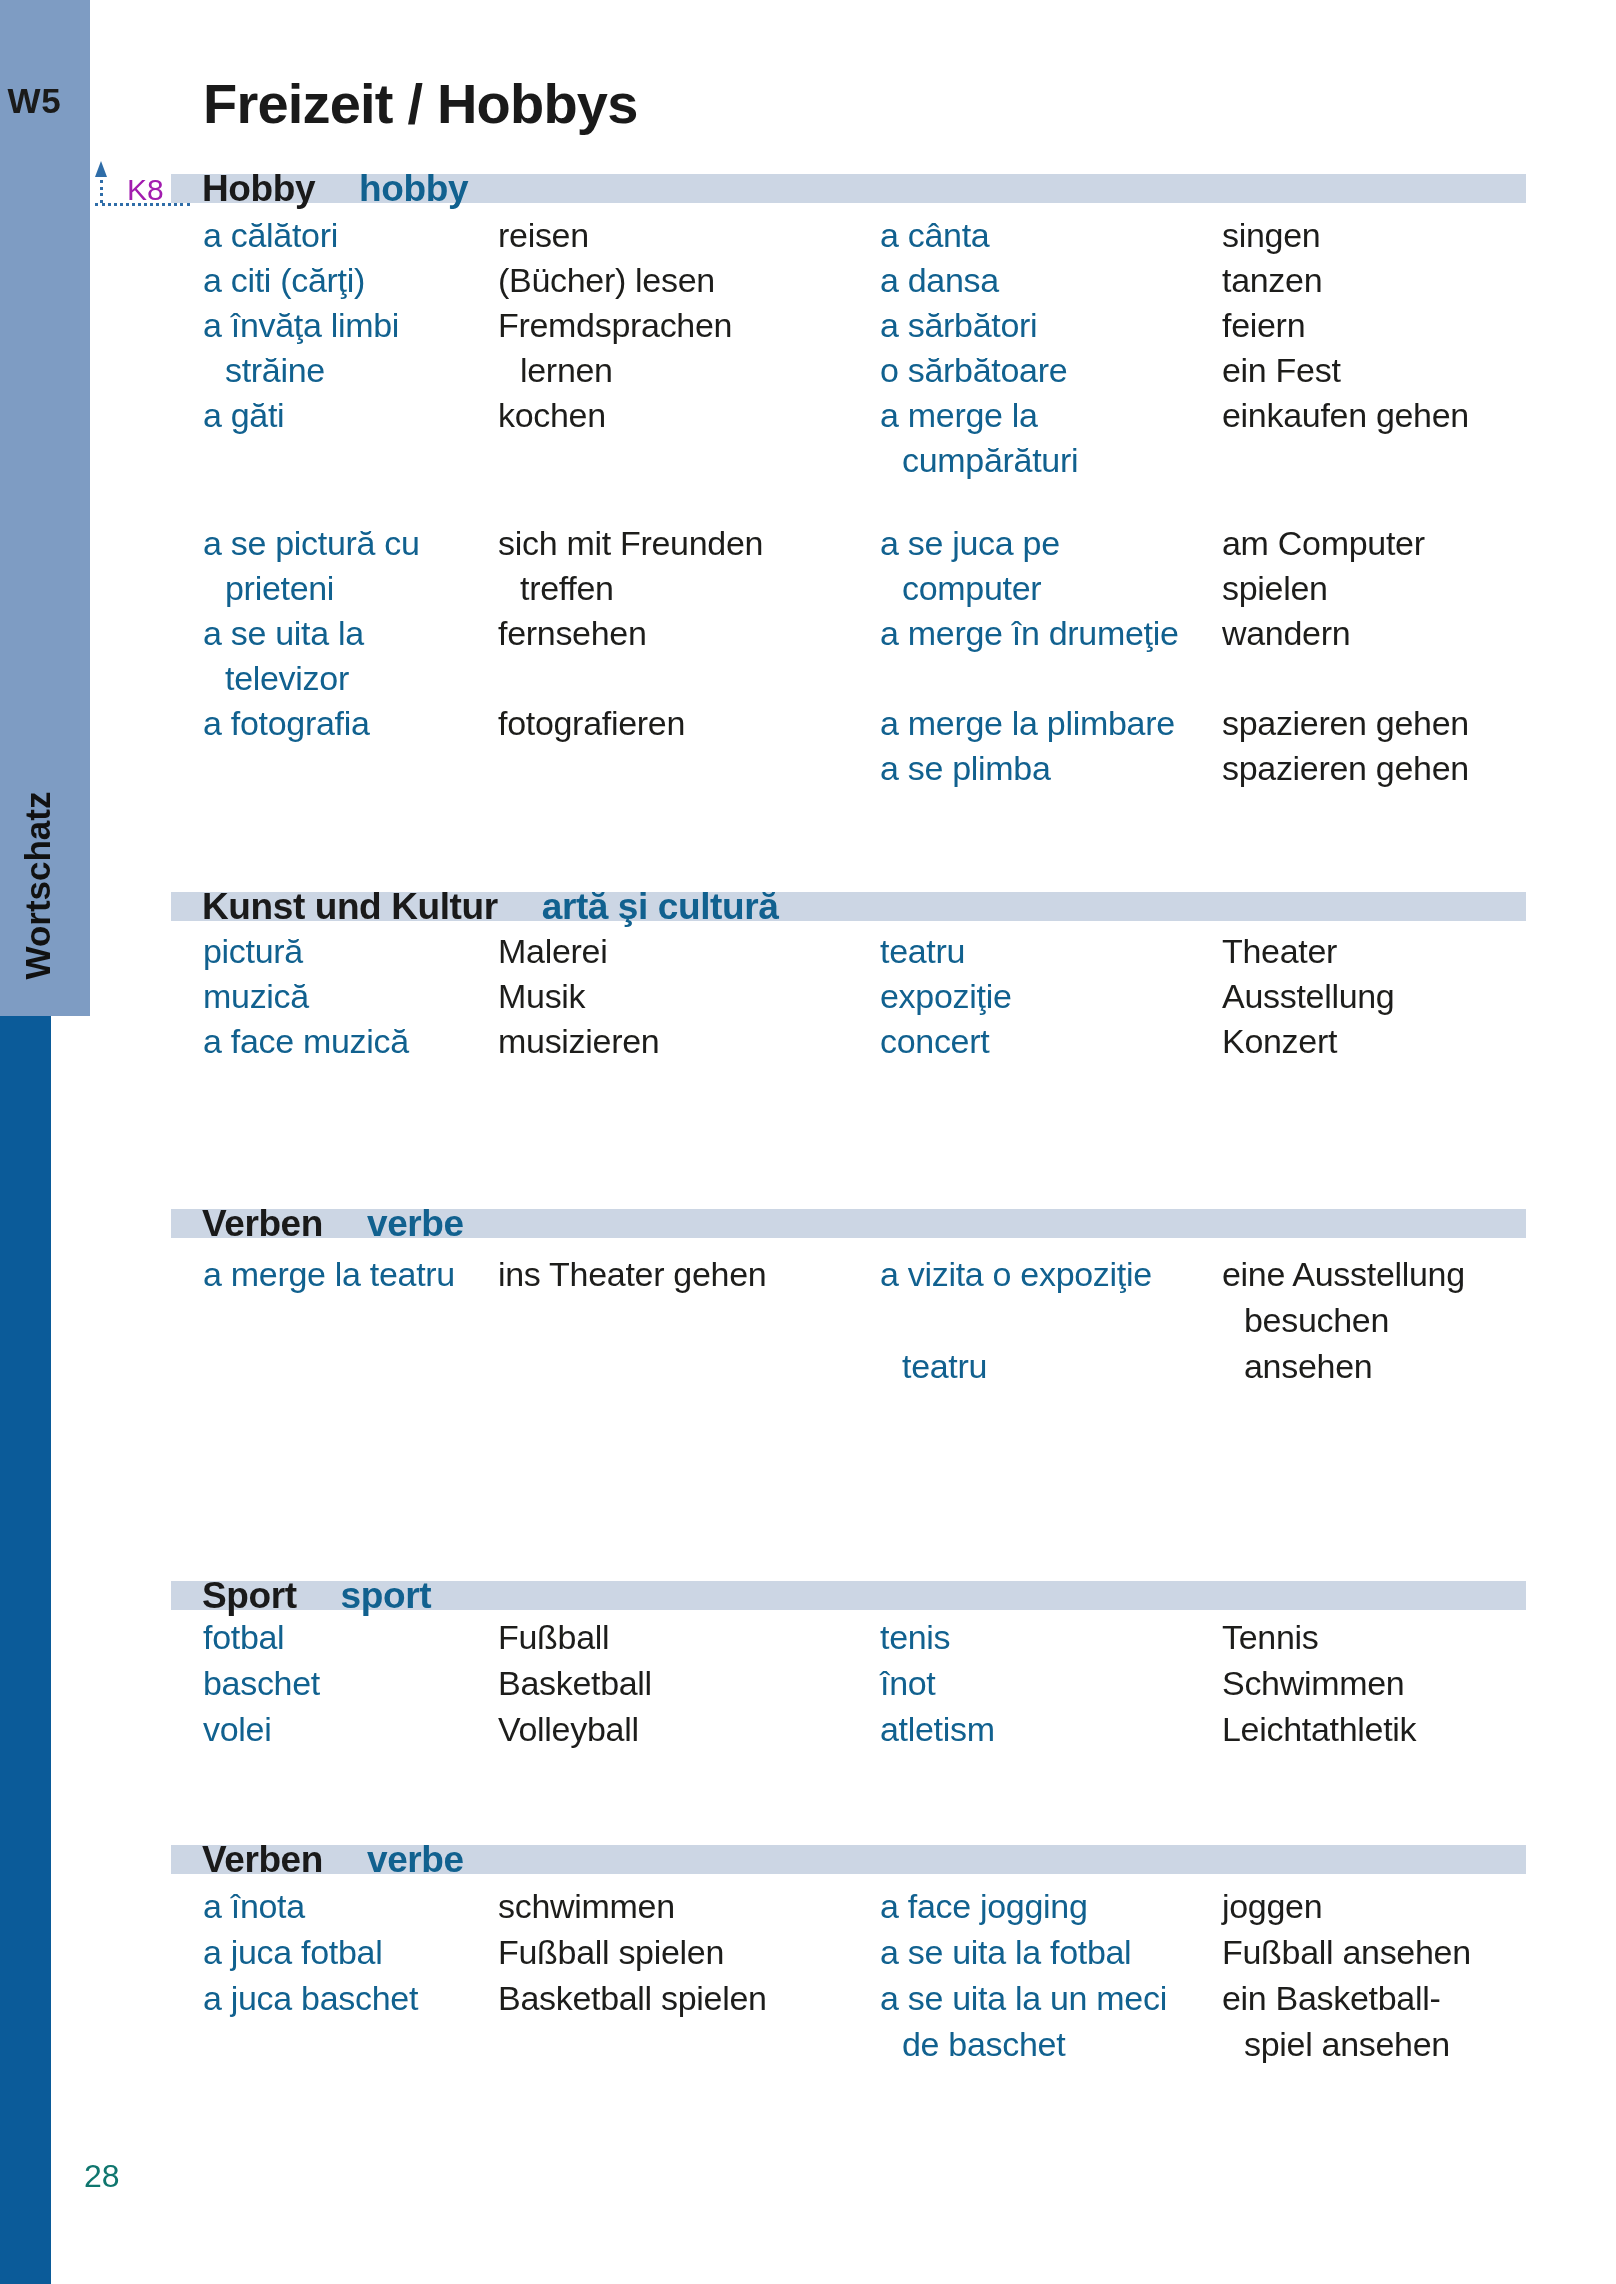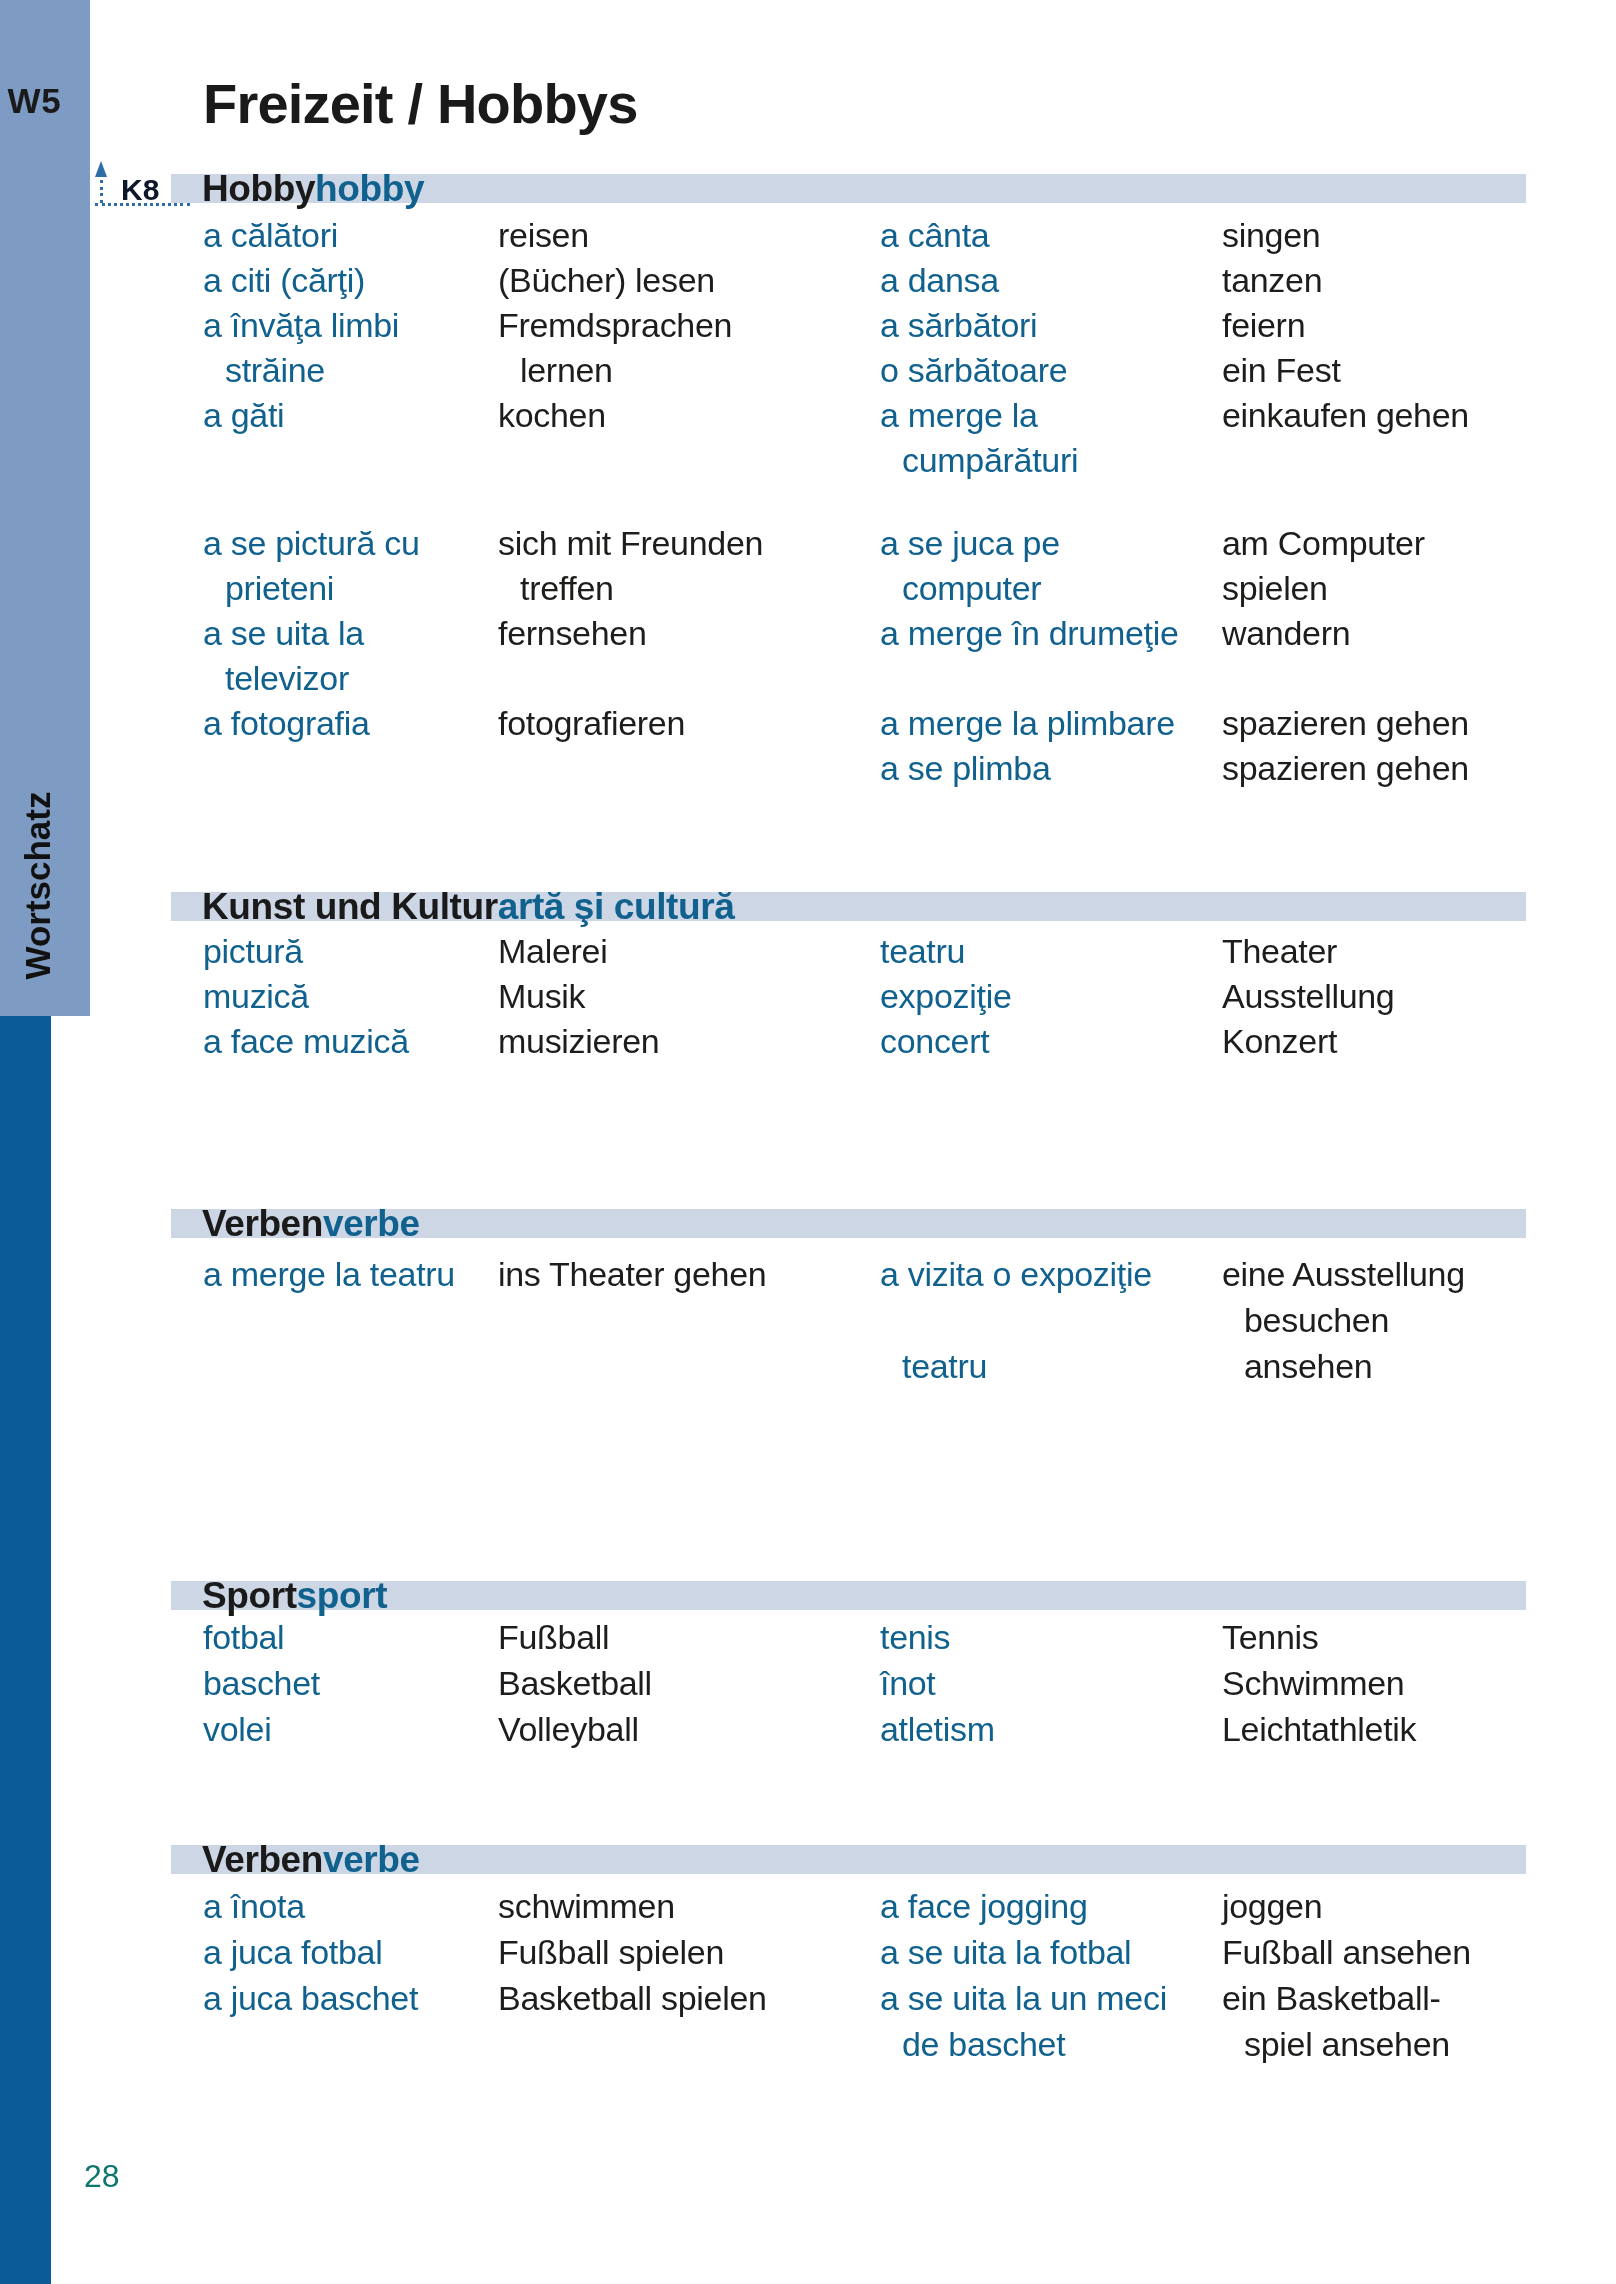--- a/index.html
+++ b/index.html
@@ -22,26 +22,26 @@
   .page-title{position:absolute;left:203px;top:76px;font-size:56px;font-weight:700;
       letter-spacing:-0.8px;line-height:1;color:#1a1a1a;}
   .page-number{position:absolute;left:84px;top:2158px;font-size:32px;font-weight:500;color:#0f766e;}
 
   
   .k8-triangle{position:absolute;left:95px;top:161px;width:0;height:0;
       border-left:6.8px solid transparent;border-right:6.8px solid transparent;
       border-bottom:16px solid var(--arrow);}
   .k8-vline{position:absolute;left:100px;top:180px;height:23px;width:0;border-left:3.4px dotted var(--arrow);}
   .k8-hline{position:absolute;left:95px;top:203px;width:95px;height:0;border-top:3.4px dotted var(--arrow);}
-  .k8-label{position:absolute;left:121px;top:175px;font-size:30px;font-weight:700;line-height:1;color:#0f172a;}
+  .k8-label{position:absolute;left:127px;top:175px;font-size:30px;font-weight:400;line-height:1;color:#a21caf;}
 
   
   .vocab-section{position:absolute;left:0;width:1616px;}
   .band{position:relative;margin-left:171px;width:1355px;height:29px;background:var(--band);}
-  .band-inner{position:absolute;left:31px;top:0;display:flex;
+  .band-inner{position:absolute;left:31px;top:0;display:flex;gap:44px;
       font-size:37px;line-height:29px;white-space:nowrap;letter-spacing:-0.4px;}
   .h-de{font-weight:700;color:#1a1a1a;}
   .h-ro{font-weight:600;color:var(--blue-text);}
   .rows{position:relative;}
   .row{position:relative;}
   .pitch53 .row{height:45px;} .pitch55 .row{height:46px;}
   .row.gap{margin-top:38px;}
   .cell{position:absolute;top:0;font-size:34px;line-height:37px;white-space:nowrap;letter-spacing:-0.3px;}
   .c-ro{color:var(--blue-text);font-weight:500;}
   .c-de{color:var(--black-text);font-weight:400;}

